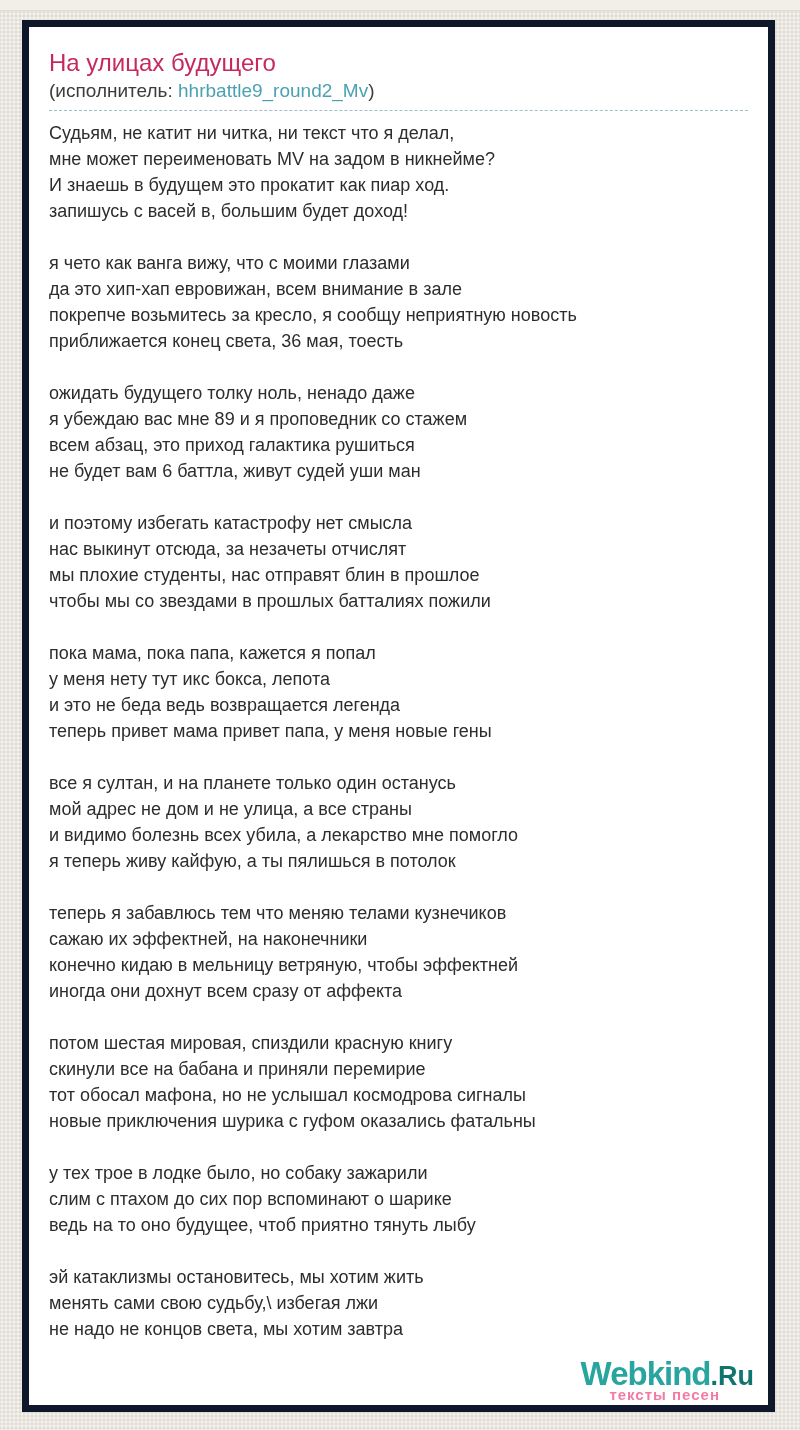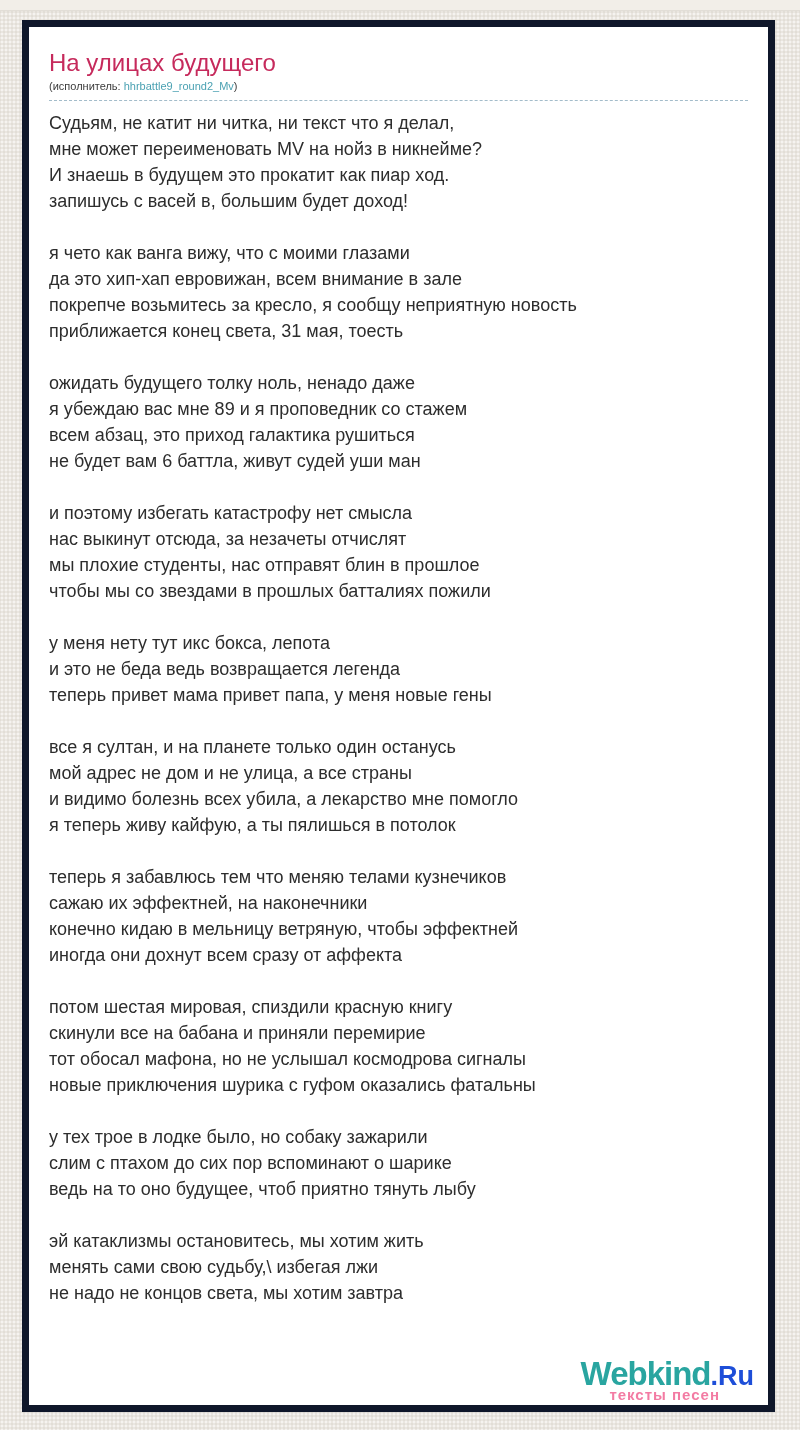--- a/index.html
+++ b/index.html
@@ -36,21 +36,21 @@
     padding: 22px 20px 0 20px;
   }
   .page-title {
     font-size: 24px;
     font-weight: normal;
     color: #c62a5c;
     line-height: 28px;
   }
   .artist-line {
     margin-top: 3px;
-    font-size: 11px;
+    font-size: 19px;
     color: #3c3c3c;
     padding-bottom: 8px;
     border-bottom: 1px dashed #a3bcca;
   }
   .artist-link {
     color: #4aa1b2;
     text-decoration: none;
     cursor: pointer;
   }
   .lyrics {
@@ -71,21 +71,21 @@
   }
   .logo-main {
     font-size: 33px;
     font-weight: bold;
     color: #29a5a0;
     letter-spacing: -1px;
   }
   .logo-suffix {
     font-size: 27px;
     font-weight: bold;
-    color: #1d4ed8;
+    color: #0f766e;
   }
   .logo-tagline {
     font-size: 15px;
     font-weight: bold;
     color: #f37ba3;
     letter-spacing: 1px;
     margin-top: -3px;
     margin-right: 34px;
   }
 </style>
@@ -98,43 +98,44 @@
 
   <h1 class="page-title">На улицах будущего</h1>
 
   <div class="artist-line">
     <span>(исполнитель: </span><a class="artist-link">hhrbattle9_round2_Mv</a><span>)</span>
   </div>
 
   <div class="lyrics" id="lyrics">
       <div class="stanza">
         <div class="line">Судьям, не катит ни читка, ни текст что я делал,</div>
-        <div class="line">мне может переименовать MV на нойз в никнейме?</div>
+        <div class="line">мне может переименовать MV на задом в никнейме?</div>
         <div class="line">И знаешь в будущем это прокатит как пиар ход.</div>
         <div class="line">запишусь с васей в, большим будет доход!</div>
       </div>
       <div class="stanza">
         <div class="line">я чето как ванга вижу, что с моими глазами</div>
         <div class="line">да это хип-хап евровижан, всем внимание в зале</div>
         <div class="line">покрепче возьмитесь за кресло, я сообщу неприятную новость</div>
-        <div class="line">приближается конец света, 31 мая, тоесть</div>
+        <div class="line">приближается конец света, 36 мая, тоесть</div>
       </div>
       <div class="stanza">
         <div class="line">ожидать будущего толку ноль, ненадо даже</div>
         <div class="line">я убеждаю вас мне 89 и я проповедник со стажем</div>
         <div class="line">всем абзац, это приход галактика рушиться</div>
         <div class="line">не будет вам 6 баттла, живут судей уши ман</div>
       </div>
       <div class="stanza">
         <div class="line">и поэтому избегать катастрофу нет смысла</div>
         <div class="line">нас выкинут отсюда, за незачеты отчислят</div>
         <div class="line">мы плохие студенты, нас отправят блин в прошлое</div>
         <div class="line">чтобы мы со звездами в прошлых батталиях пожили</div>
       </div>
       <div class="stanza">
+        <div class="line">пока мама, пока папа, кажется я попал</div>
         <div class="line">у меня нету тут икс бокса, лепота</div>
         <div class="line">и это не беда ведь возвращается легенда</div>
         <div class="line">теперь привет мама привет папа, у меня новые гены</div>
       </div>
       <div class="stanza">
         <div class="line">все я султан, и на планете только один останусь</div>
         <div class="line">мой адрес не дом и не улица, а все страны</div>
         <div class="line">и видимо болезнь всех убила, а лекарство мне помогло</div>
         <div class="line">я теперь живу кайфую, а ты пялишься в потолок</div>
       </div>

